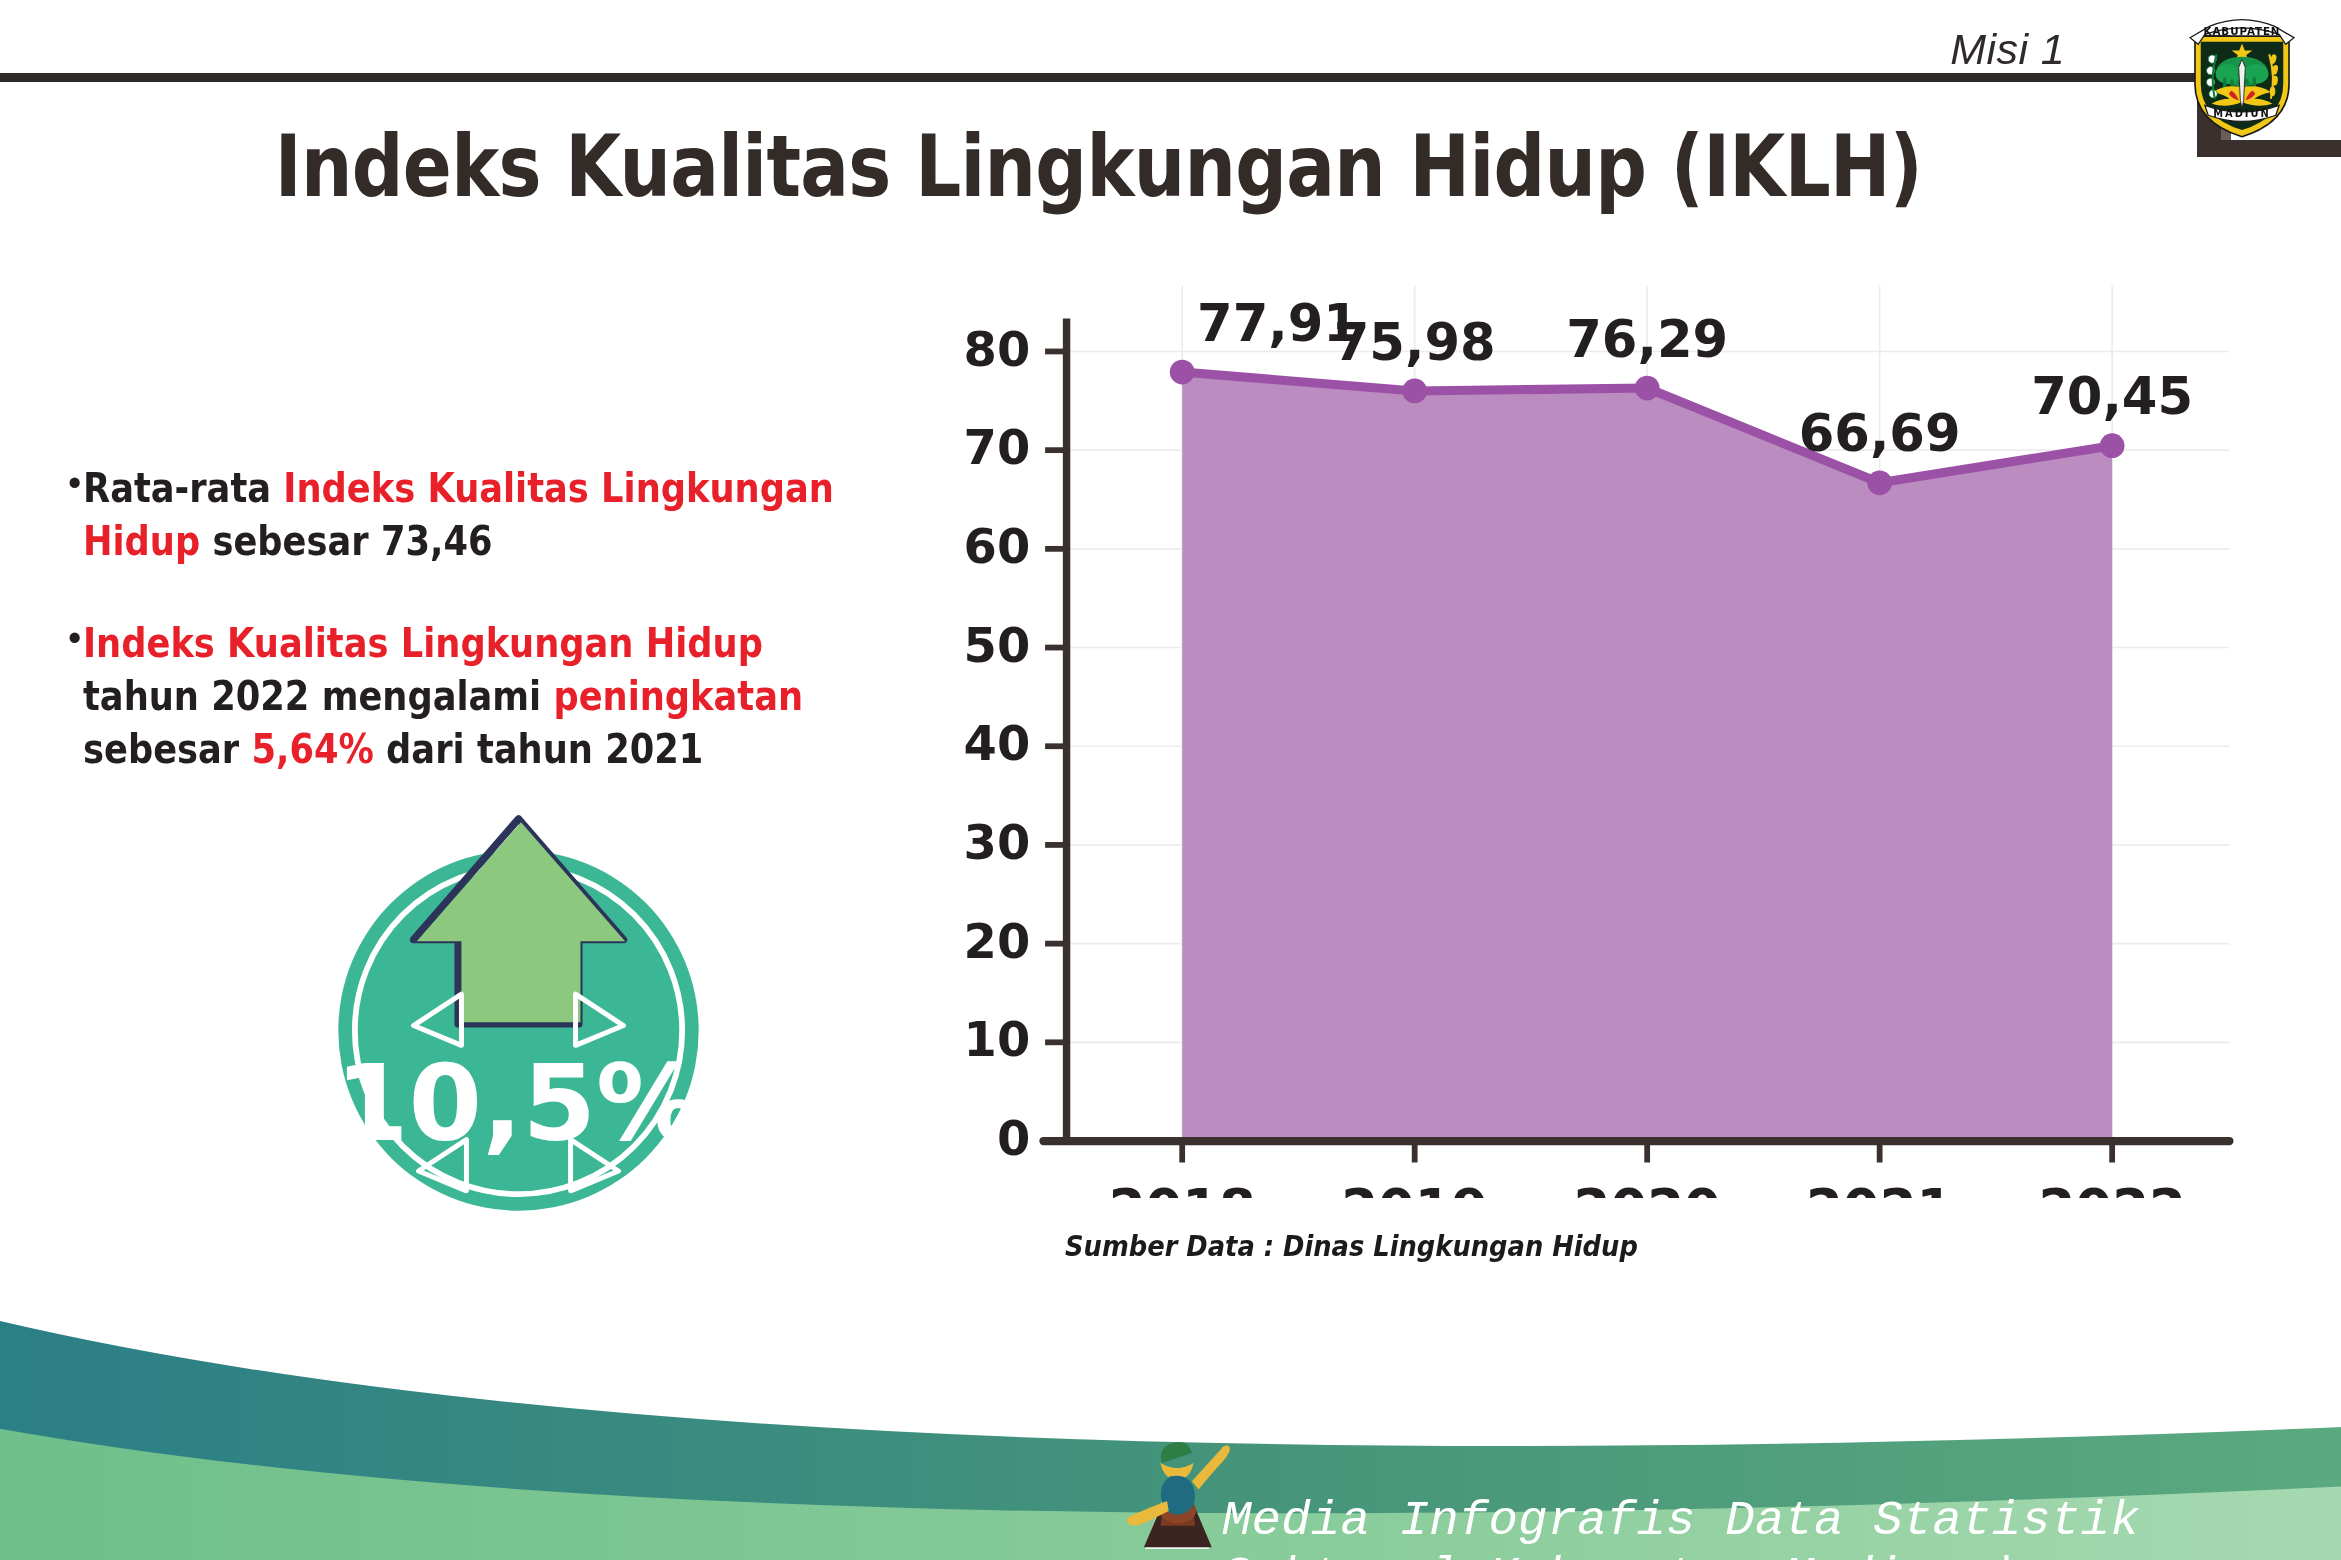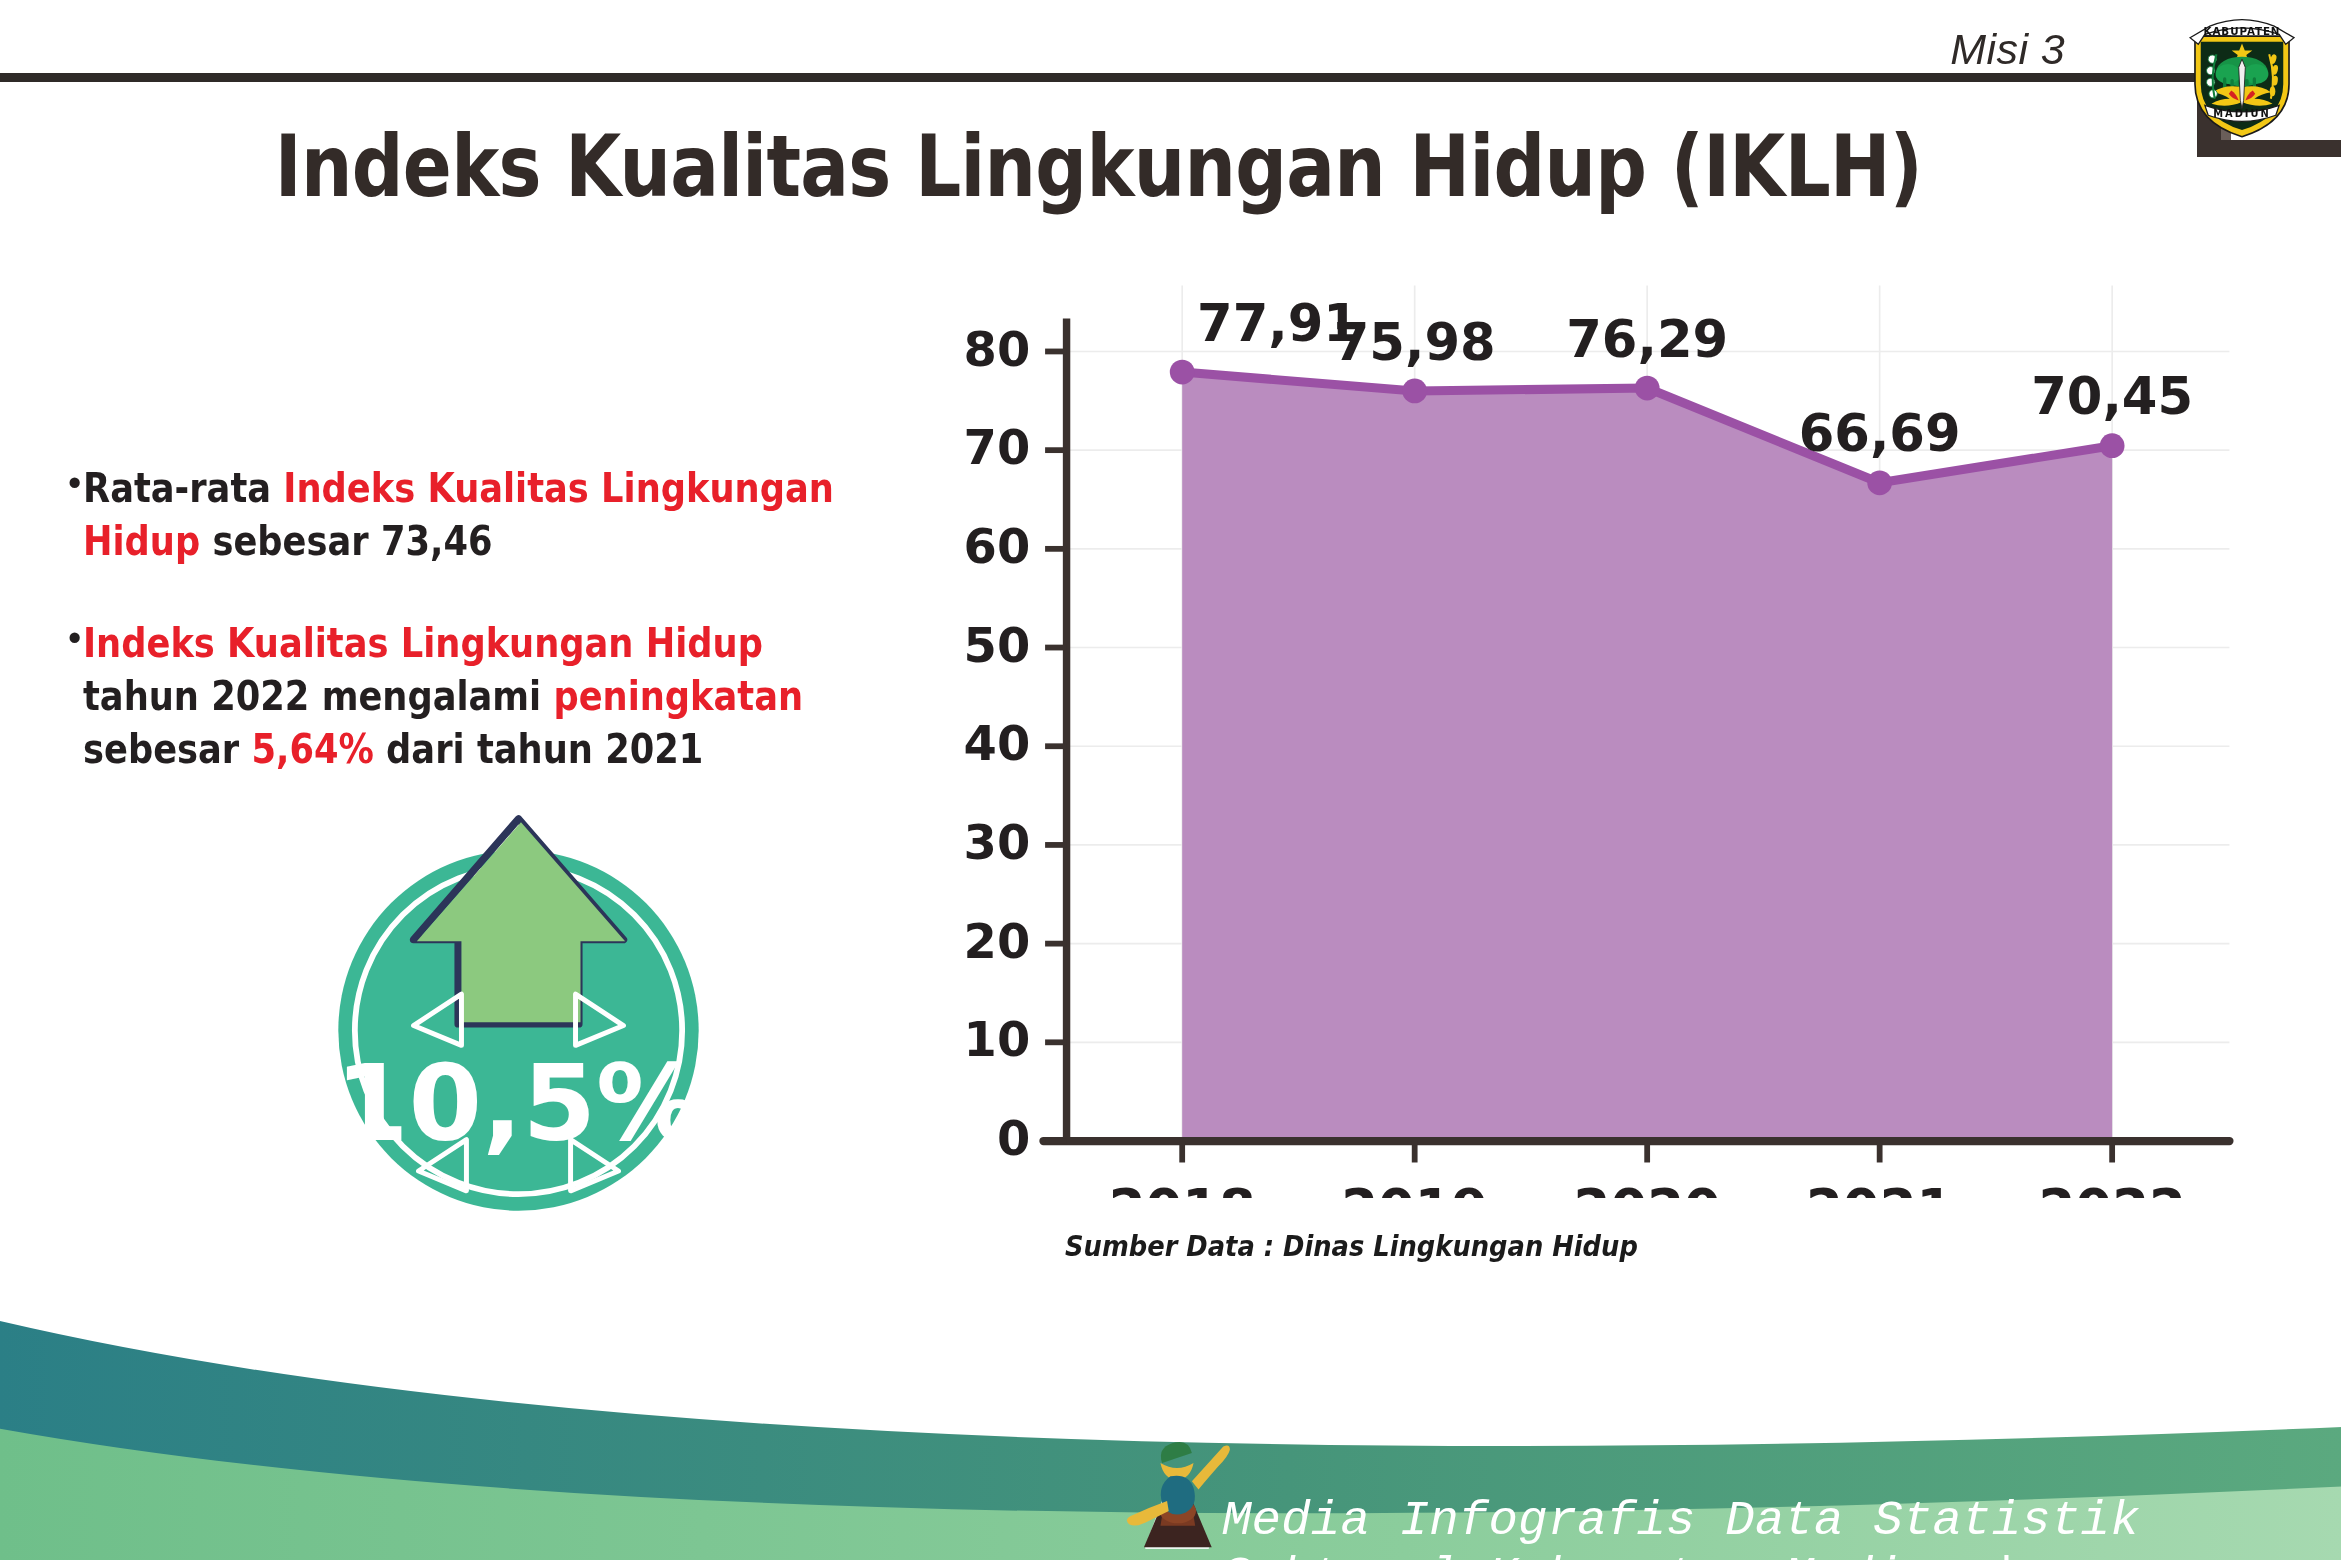--- a/index.html
+++ b/index.html
@@ -54,21 +54,21 @@
   .foot-txt{position:absolute;left:1222px;top:1493px;font-size:49px;
             font-style:italic;color:#fff;letter-spacing:0.2px;
             font-family:Liberation Mono, monospace;}
   .foot-fig{position:absolute;left:1119px;top:1425px;width:116px;height:124px;}
 </style>
 </head>
 <body>
 
 <div class="hdr-rule"></div>
 
-<div class="misi">Misi 3</div>
+<div class="misi">Misi 1</div>
 
 <div class="bracket"></div>
 <div class="bracket-sh"></div>
 <div class="bracket-b"></div>
 
 <div class="logo">
 <svg viewBox="0 0 150 160" width="124" height="132">
   <path d="M18 34 L132 34 L132 92 Q132 138 75 156 Q18 138 18 92 Z" fill="#F2C715" stroke="#1a1a1a" stroke-width="2"></path>
   <path d="M25 41 L125 41 L125 92 Q125 132 75 148 Q25 132 25 92 Z" fill="#0d2b16"></path>
 

